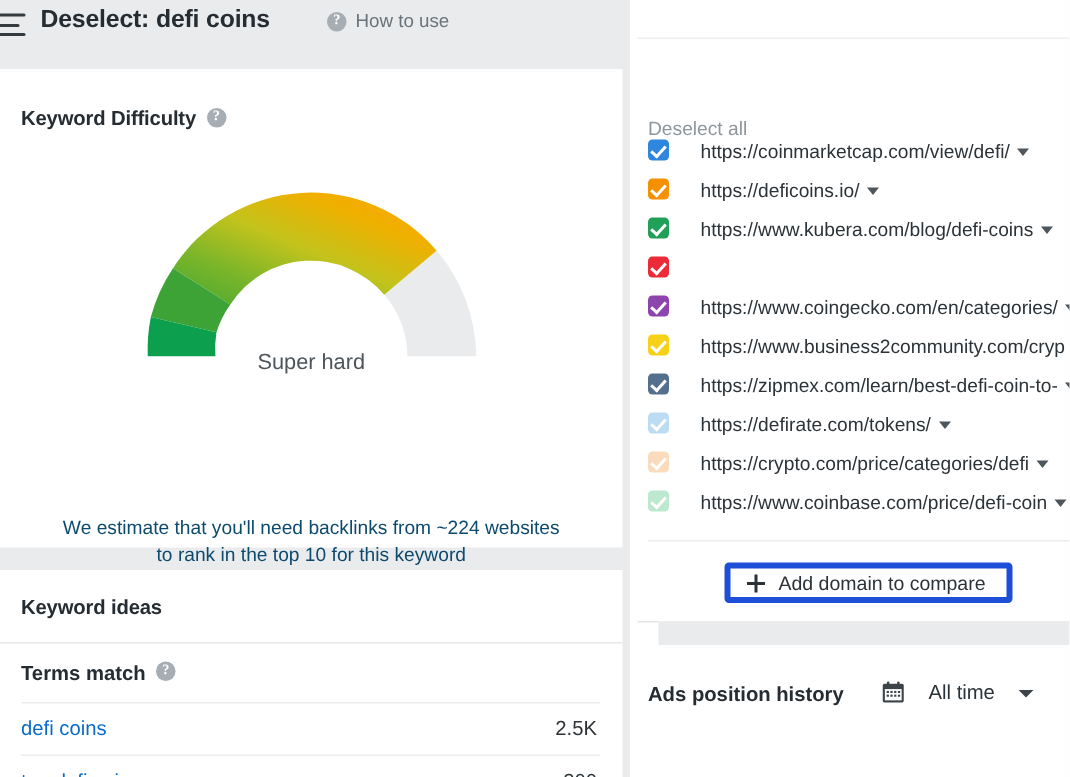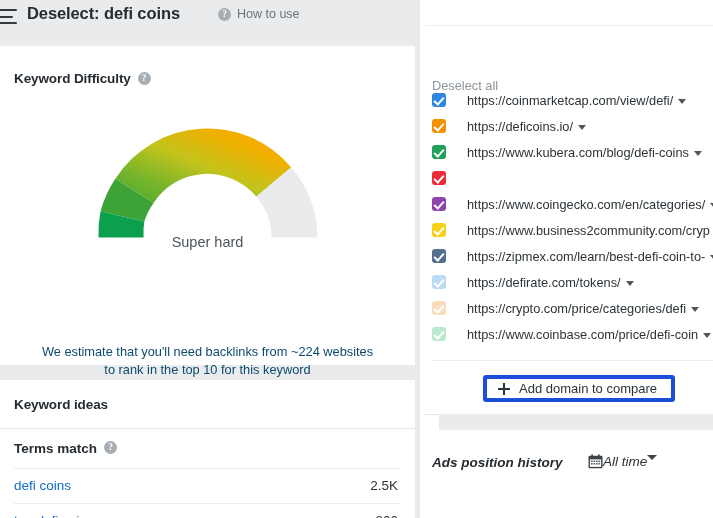--- a/index.html
+++ b/index.html
@@ -182,29 +182,29 @@
     position: absolute; left: 14px; top: 414px; width: 274px; height: 16px; background: #eaebed;
   }
   .rc-gap-line {
     position: absolute; left: 0; top: 414px; width: 14px; height: 1px; background: #e2e4e6;
   }
   .rc-gap-line2 {
     position: absolute; left: 0; top: 430px; width: 14px; height: 1px; background: #e2e4e6;
   }
 
   .ads-section {
-    position: absolute; left: 0; top: 430px; width: 288px; height: 88px; background: #fff; font-style: italic;
+    position: absolute; left: 0; top: 430px; width: 288px; height: 88px; background: #fff;
   }
   .ads-title {
     position: absolute; left: 7px; top: 25px;
     font-size: 13.5px; font-weight: bold; color: #252c32;
   }
   .alltime-wrap {
     position: absolute; left: 163px; top: 24px;
-    display: flex; gap: 0; cursor: pointer;
+    display: flex; align-items: center; gap: 16px; cursor: pointer;
   }
   .cal-icon { display: block; }
   .alltime-label { font-size: 13.5px; color: #2c3338; }
   .caret-dark {
     width: 0; height: 0; display: inline-block;
     border-left: 5px solid transparent;
     border-right: 5px solid transparent;
     border-top: 5.5px solid #3c444a;
     position: relative; top: 1px;
   }

